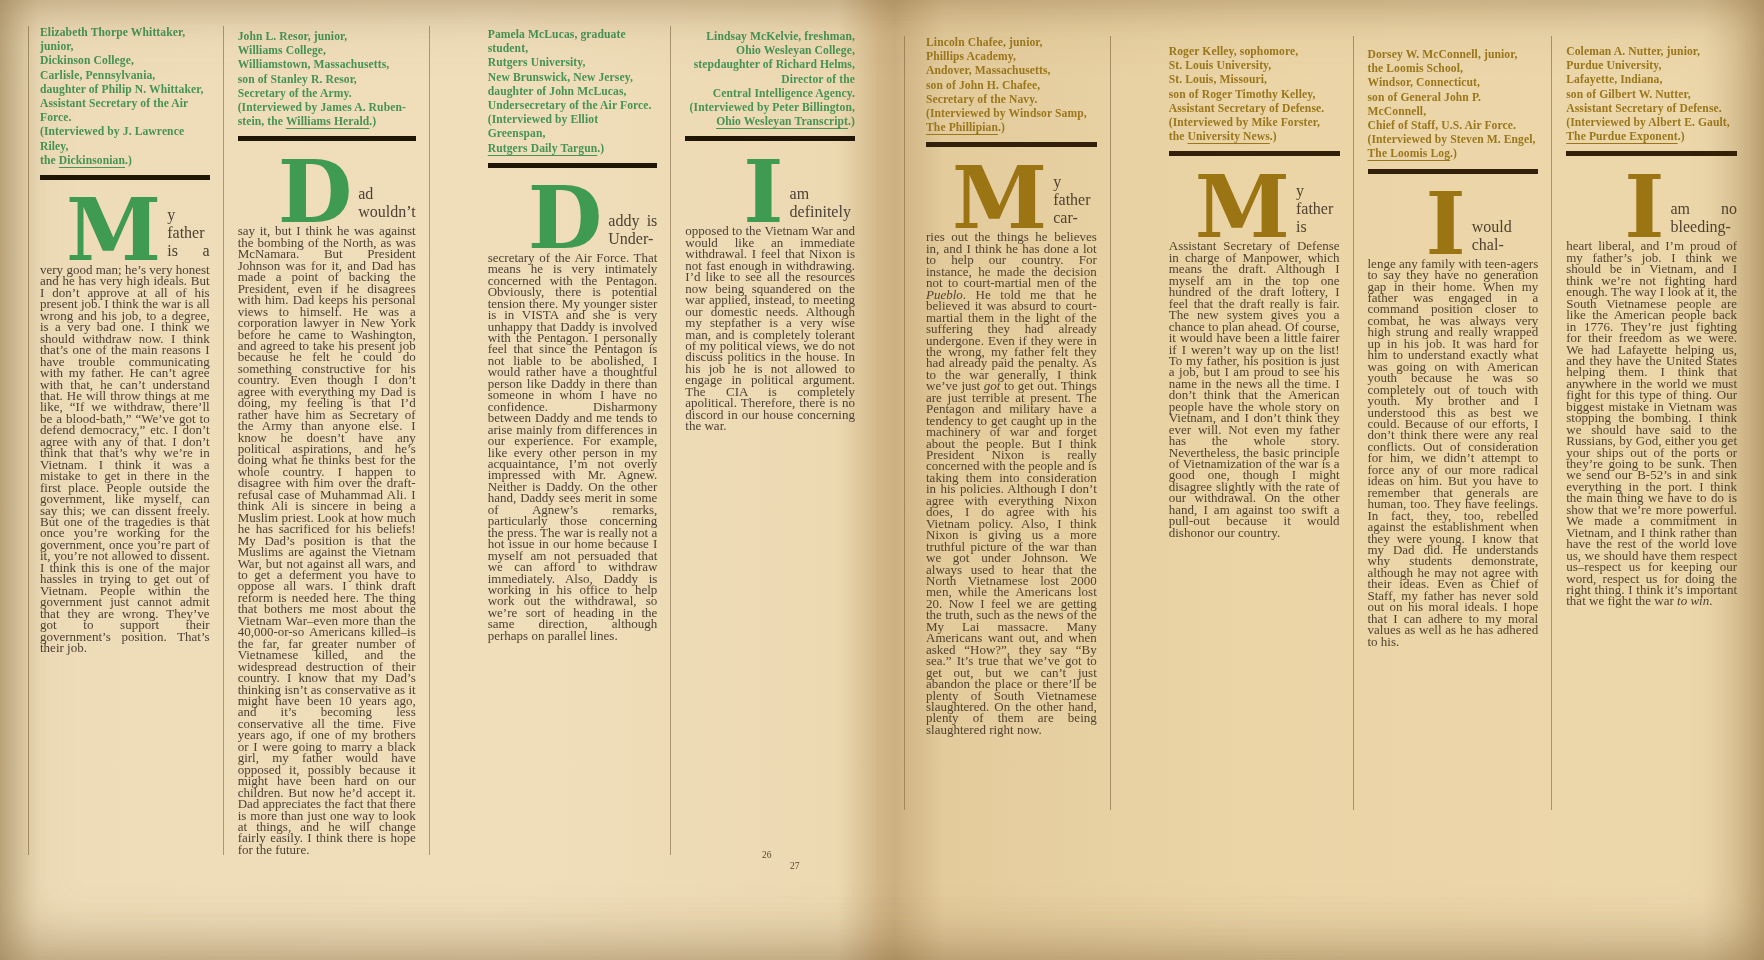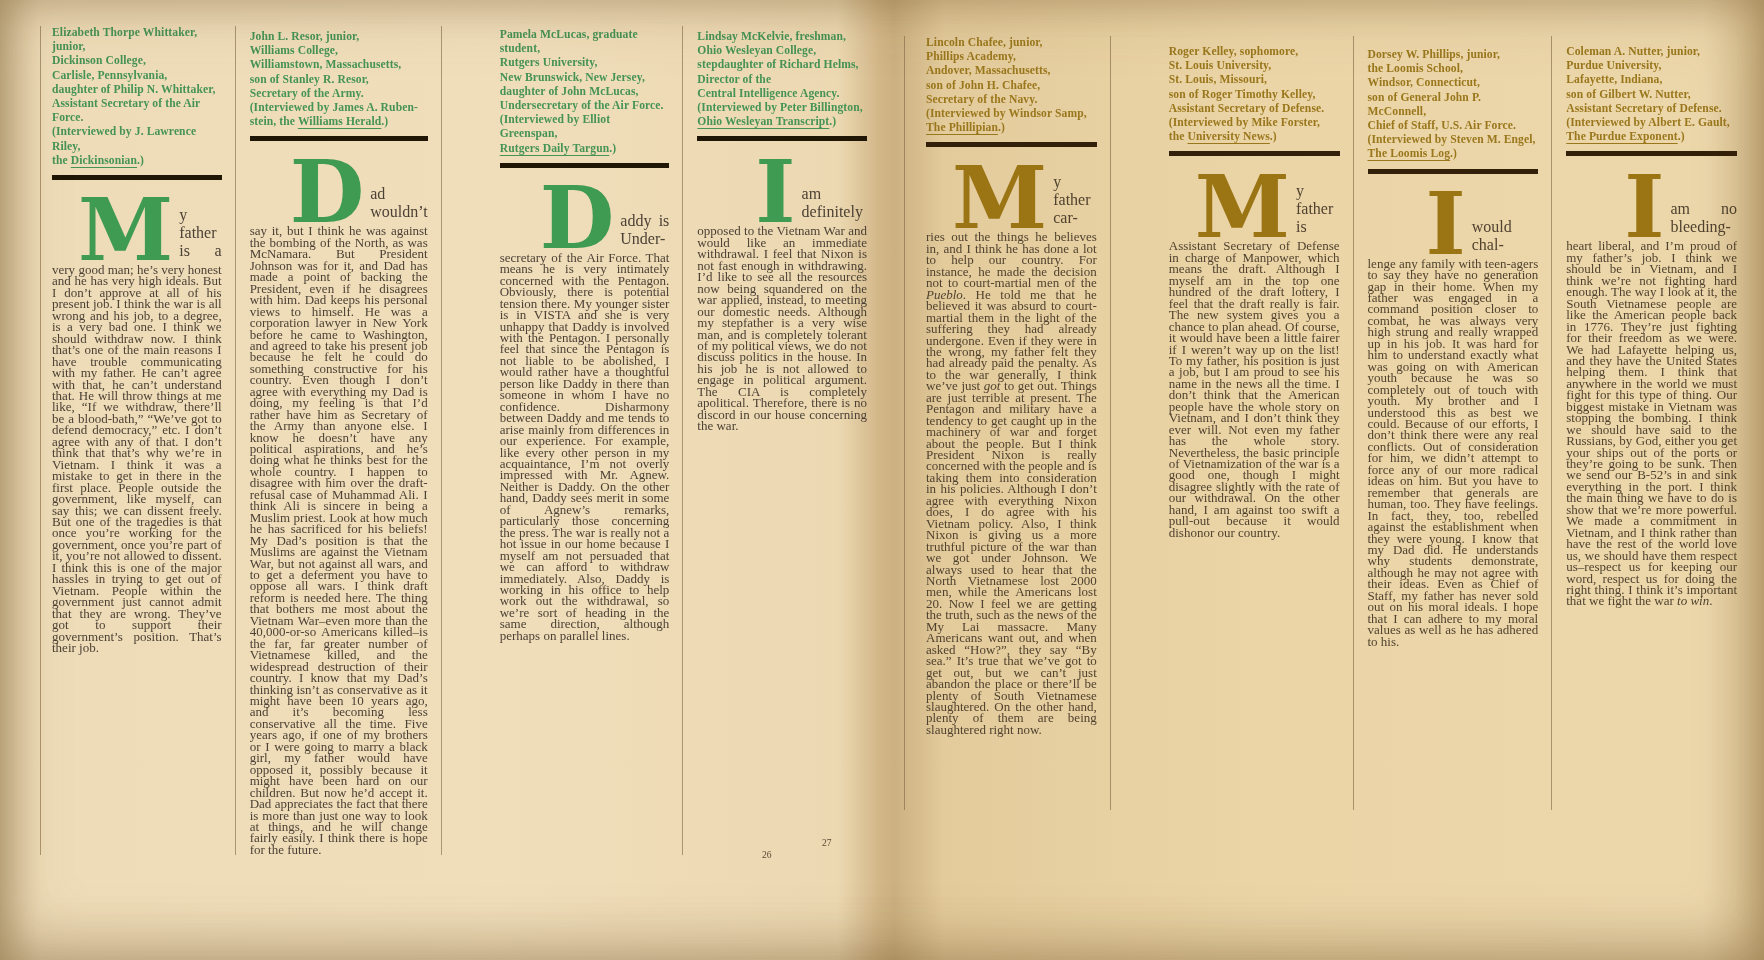--- a/index.html
+++ b/index.html
@@ -13,21 +13,21 @@
     background:linear-gradient(90deg,
       #d9c69e 0%, #eedcb8 2.2%, #f0debb 28%, #ecd9b2 47.5%,
       #d3b789 49.8%, #ccb081 50.7%, #e3cb9c 53.5%,
       #ebd5a7 72%, #ecd7ab 96.5%, #d8c090 100%);
   }
   .vignette {
     position:absolute; inset:0; pointer-events:none; z-index:5;
     box-shadow: inset 0 0 70px rgba(104,74,30,.26), inset 0 -18px 45px rgba(104,74,30,.22), inset 0 10px 30px rgba(104,74,30,.14);
   }
   .page { position:absolute; top:0; bottom:0; }
-  .page-left  { left:12px;    width:882px; padding:26px 0 0 28px; box-sizing:border-box; }
+  .page-left  { left:0;    width:882px; padding:26px 0 0 28px; box-sizing:border-box; }
   .page-right { left:882px; width:882px; padding:36px 0 0 22px; box-sizing:border-box; }
   .cols { display:flex; align-items:stretch; }
   .page-left  .cols { border-left:1px solid rgba(90,62,32,.45); padding-left:11px; }
   .page-right .cols { border-left:1px solid rgba(90,62,32,.40); padding-left:21px; }
   .col {
     width:186px; min-height:762px; box-sizing:content-box;
     padding-right:13px; margin-right:14px;
     border-right:1px solid rgba(90,62,32,.45);
   }
   .col:last-child { border-right:none; }
@@ -53,21 +53,21 @@
     font-size:16px; color:#4c4135;
     text-align:justify; text-align-last:justify;
   }
   .body {
     font-size:13px; line-height:11.45px; text-align:justify;
     color:#4c4135; margin-top:3px;
   }
   .page-right .lead, .page-right .body { color:#50422f; }
   .pgnum { position:absolute; font-size:9.5px; color:#594832; z-index:6; }
   .pgnum-left  { left:762px; top:824px;margin-top:26px; }
-  .pgnum-right { left:790px; top:838px;margin-left:32px; }
+  .pgnum-right { left:790px; top:861px; }
 </style>
 </head>
 <body>
 
 <div class="spread">
   <div class="page page-left">
     <div class="cols">
         <div class="col">
           <div class="hdr" style="color: rgb(69, 147, 85);">
             <div>Elizabeth Thorpe Whittaker, junior,</div>
@@ -113,21 +113,21 @@
             <div><span class="u">Rutgers Daily Targun</span>.)</div>
           </div>
           <div class="rule" style="background: rgb(31, 22, 6);"></div>
           <div class="cap-row">
             <span class="cap cap-D" style="color: rgb(63, 154, 82);">D</span>
             <span class="lead">addy is Under-</span>
           </div>
           <div class="body"><span>secretary of the Air Force. That means he is very intimately concerned with the Pentagon. Obviously, there is potential tension there. My younger sister is in VISTA and she is very unhappy that Daddy is involved with the Pentagon. I personally feel that since the Pentagon is not liable to be abolished, I would rather have a thoughtful person like Daddy in there than someone in whom I have no confidence. Disharmony between Daddy and me tends to arise mainly from differences in our experience. For example, like every other person in my acquaintance, I’m not overly impressed with Mr. Agnew. Neither is Daddy. On the other hand, Daddy sees merit in some of Agnew’s remarks, particularly those concerning the press. The war is really not a hot issue in our home because I myself am not persuaded that we can afford to withdraw immediately. Also, Daddy is working in his office to help work out the withdrawal, so we’re sort of heading in the same direction, although perhaps on parallel lines.</span></div>
         </div>
         <div class="col">
-          <div class="hdr" style="color: rgb(69, 147, 85);">
+          <div class="hdr" style="color: rgb(69, 147, 85); text-align: right;">
             <div>Lindsay McKelvie, freshman,</div>
             <div>Ohio Wesleyan College,</div>
             <div>stepdaughter of Richard Helms,</div>
             <div>Director of the</div>
             <div>Central Intelligence Agency.</div>
             <div>(Interviewed by Peter Billington,</div>
             <div><span class="u">Ohio Wesleyan Transcript</span>.)</div>
           </div>
           <div class="rule" style="background: rgb(31, 22, 6);"></div>
           <div class="cap-row">
@@ -169,21 +169,21 @@
           </div>
           <div class="rule" style="background: rgb(51, 32, 10);"></div>
           <div class="cap-row">
             <span class="cap cap-M" style="color: rgb(155, 116, 20);">M</span>
             <span class="lead">y father is</span>
           </div>
           <div class="body"><span>Assistant Secretary of Defense in charge of Manpower, which means the draft. Although I myself am in the top one hundred of the draft lottery, I feel that the draft really is fair. The new system gives you a chance to plan ahead. Of course, it would have been a little fairer if I weren’t way up on the list! To my father, his position is just a job, but I am proud to see his name in the news all the time. I don’t think that the American people have the whole story on Vietnam, and I don’t think they ever will. Not even my father has the whole story. Nevertheless, the basic principle of Vietnamization of the war is a good one, though I might disagree slightly with the rate of our withdrawal. On the other hand, I am against too swift a pull-out because it would dishonor our country.</span></div>
         </div>
         <div class="col">
           <div class="hdr" style="color: rgb(154, 119, 28);">
-            <div>Dorsey W. Phillips, junior,</div>
+            <div>Dorsey W. McConnell, junior,</div>
             <div>the Loomis School,</div>
             <div>Windsor, Connecticut,</div>
             <div>son of General John P. McConnell,</div>
             <div>Chief of Staff, U.S. Air Force.</div>
             <div>(Interviewed by Steven M. Engel,</div>
             <div><span class="u">The Loomis Log</span>.)</div>
           </div>
           <div class="rule" style="background: rgb(51, 32, 10);"></div>
           <div class="cap-row">
             <span class="cap cap-I" style="color: rgb(155, 116, 20);">I</span>

